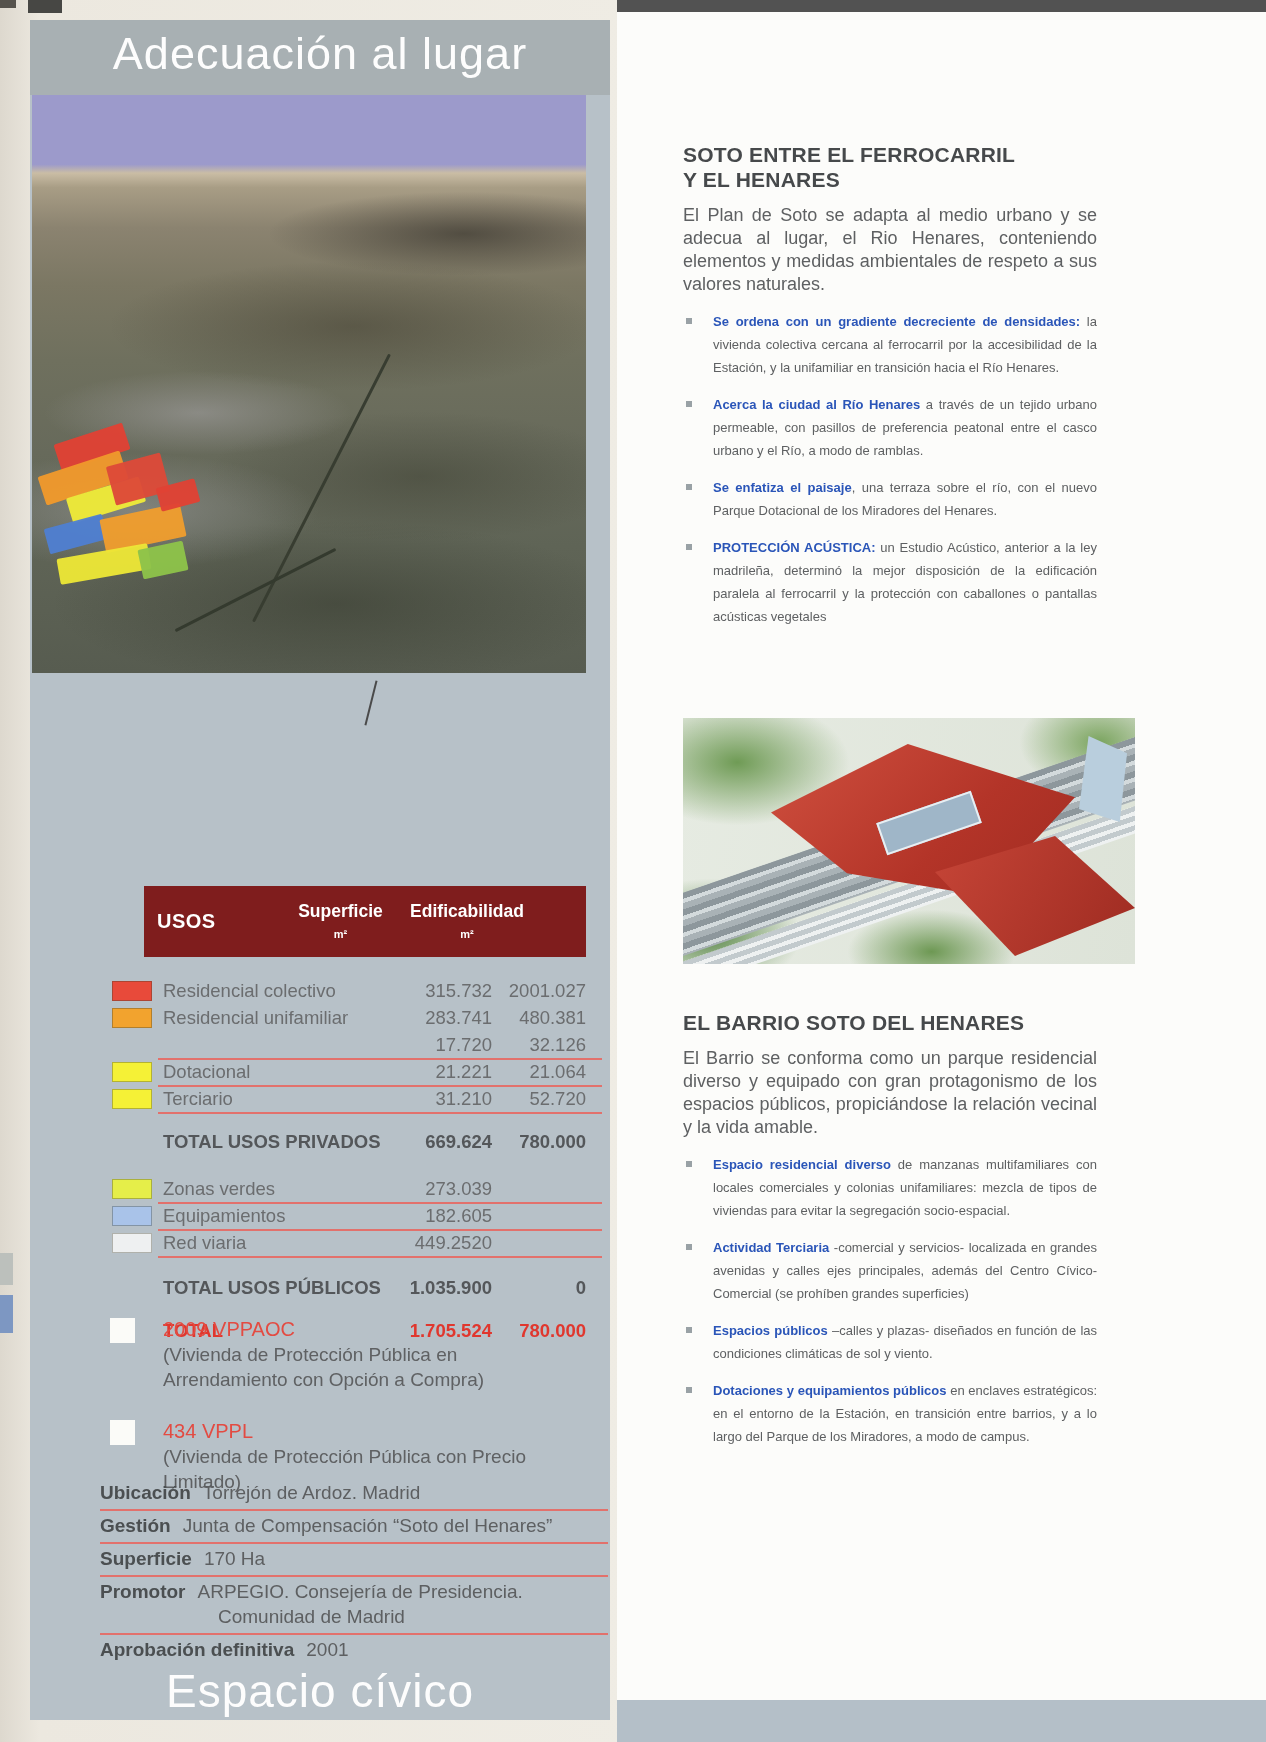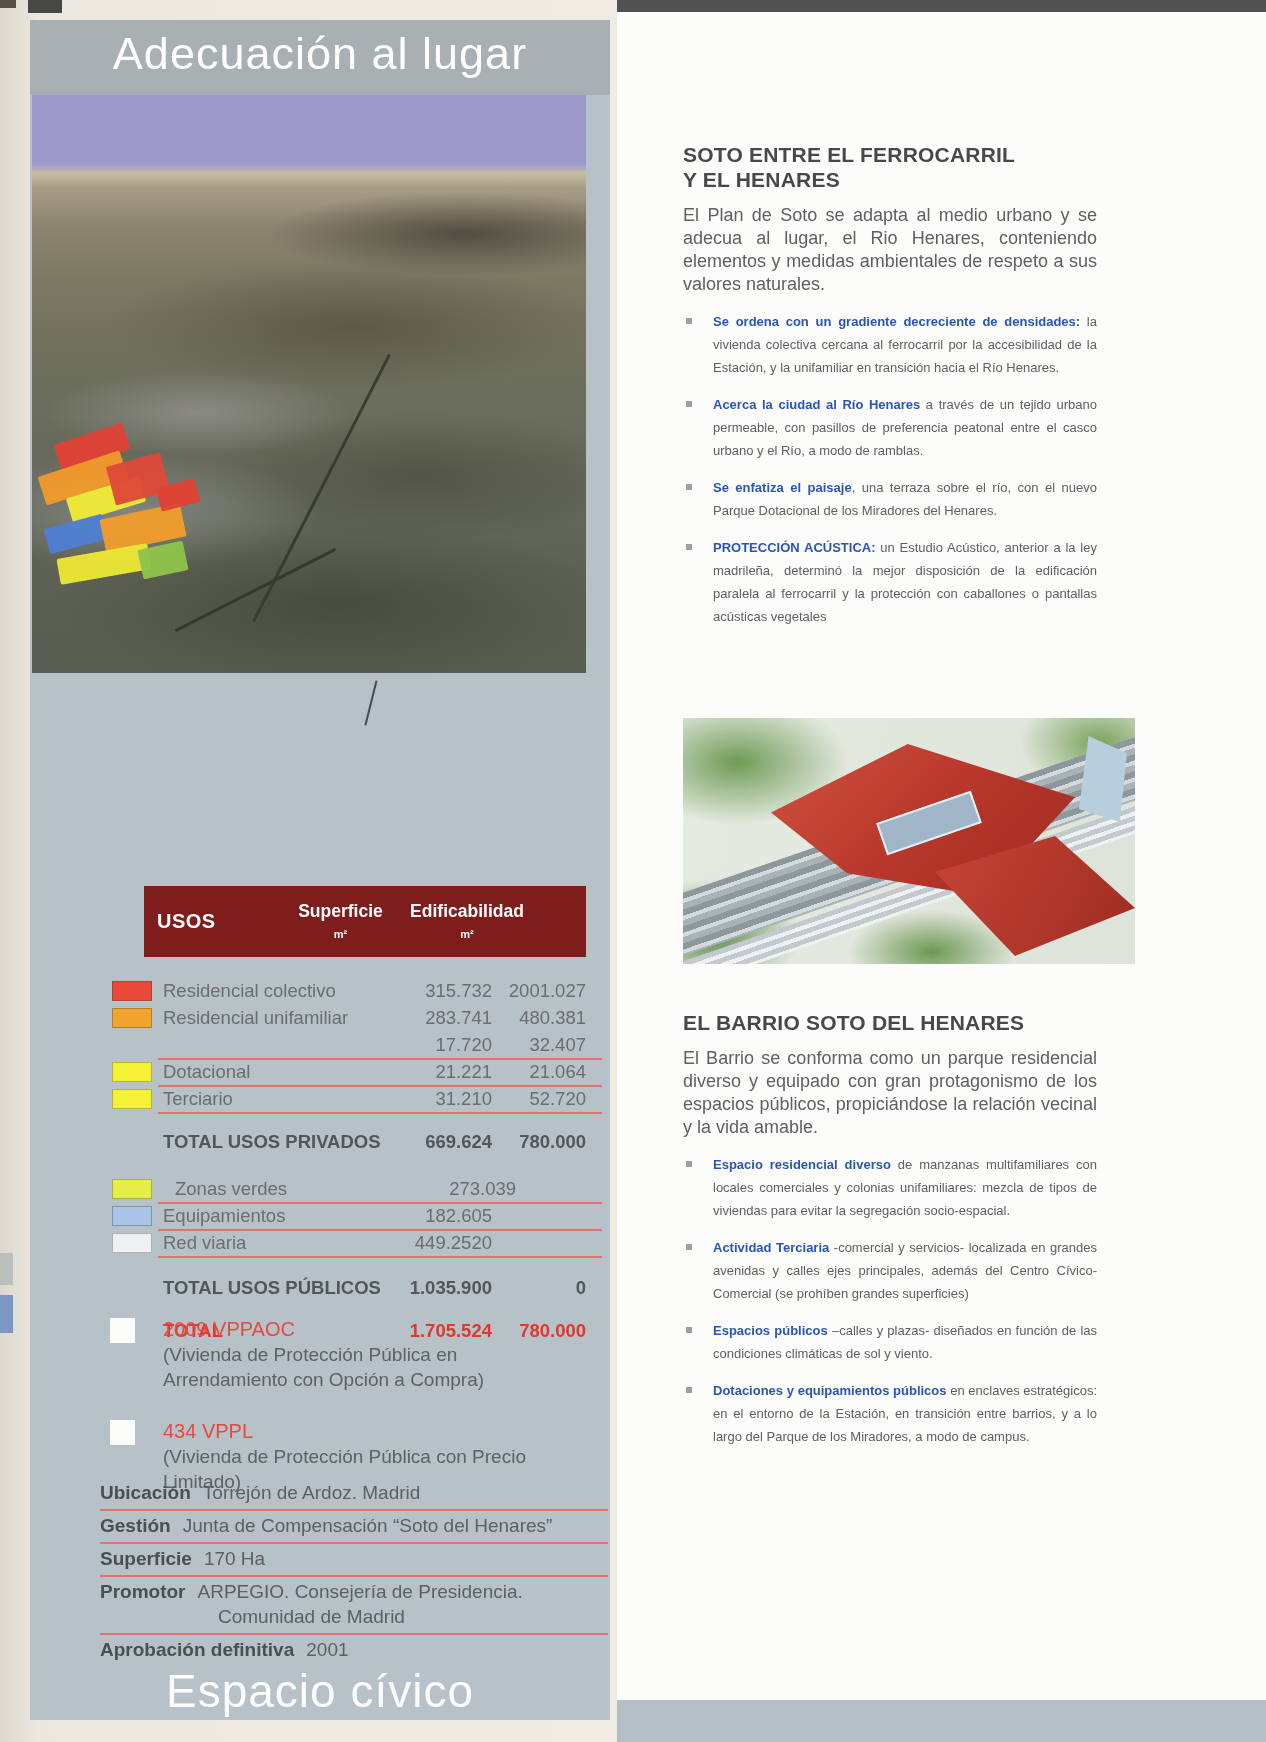--- a/index.html
+++ b/index.html
@@ -61,21 +61,21 @@
         align-items:center;height:27px;}
   .swatch{width:40px;height:20px;margin-left:12px;border:1px solid rgba(60,60,40,.35);
           box-sizing:border-box;}
   .trow.nosw .swatch{border:none;background:transparent!important;}
   .tlabel{padding-left:5px;white-space:nowrap;}
   .tnum{text-align:right;white-space:nowrap;}
   .trow.ruled::after{content:"";position:absolute;left:58px;right:-16px;bottom:-2px;
         border-top:2px solid #e2716c;}
   .trow.total{font-weight:bold;color:#54575a;}
   .trow.grand{font-weight:bold;color:#e0372e;}
-  .mt16{margin-top:16px;} .mt20{margin-top:20px;gap:12px;} .mt18{margin-top:18px;} .mt8{margin-top:16px;}
+  .mt16{margin-top:16px;} .mt20{margin-top:20px;} .mt18{margin-top:18px;} .mt8{margin-top:16px;}
 
   
   .legend{position:absolute;left:70px;top:1296px;width:505px;}
   .legend-item{position:relative;padding-left:63px;min-height:30px;}
   .legend-item + .legend-item{margin-top:26px;}
   .legend-swatch{position:absolute;left:10px;top:2px;width:25px;height:25px;background:#fbfbf8;}
   .legend-code{font-size:20px;color:#e34b42;line-height:26px;}
   .legend-desc{font-size:19px;color:#5f6163;line-height:25px;max-width:410px;}
 
   
@@ -180,21 +180,21 @@
         <div class="trow">
           <span class="swatch" style="background: rgb(242, 163, 46);"></span>
           <span class="tlabel">Residencial unifamiliar</span>
           <span class="tnum">283.741</span>
           <span class="tnum">480.381</span>
         </div>
         <div class="trow ruled nosw">
           <span class="swatch"></span>
           <span class="tlabel"></span>
           <span class="tnum">17.720</span>
-          <span class="tnum">32.407</span>
+          <span class="tnum">32.126</span>
         </div>
         <div class="trow ruled">
           <span class="swatch" style="background: rgb(245, 241, 54);"></span>
           <span class="tlabel">Dotacional</span>
           <span class="tnum">21.221</span>
           <span class="tnum">21.064</span>
         </div>
         <div class="trow ruled">
           <span class="swatch" style="background: rgb(245, 241, 54);"></span>
           <span class="tlabel">Terciario</span>

